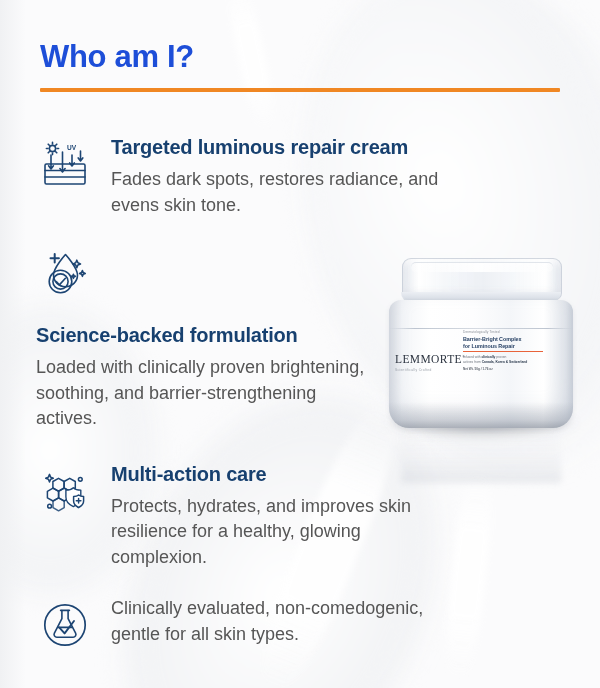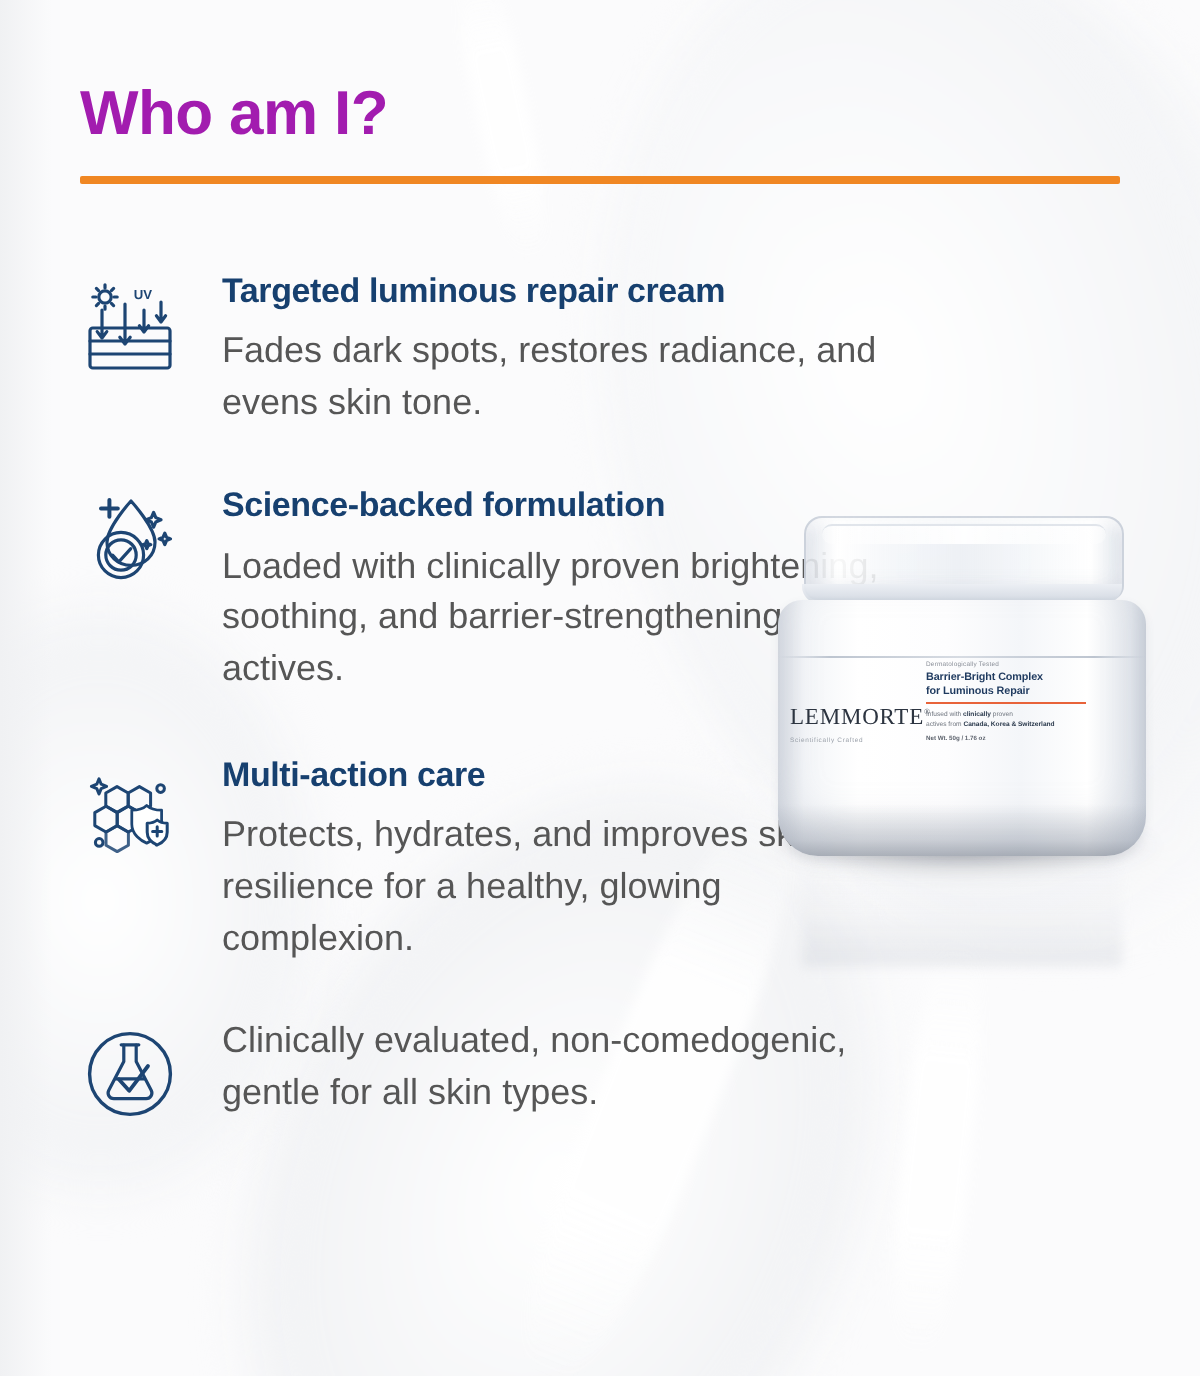--- a/index.html
+++ b/index.html
@@ -67,21 +67,21 @@
   
   .header {
     position: absolute;
     left: 40px;
     top: 40px;
     width: 520px;
   }
   .title {
     font-size: 31px;
     font-weight: bold;
-    color: #a21caf;
+    color: #1d4ed8;
     letter-spacing: -0.3px;
     line-height: 1.1;
     margin: 0;
   }
   .rule {
     margin-top: 14px;
     height: 4px;
     width: 520px;
     background: #f08723;
     border-radius: 1px;
@@ -105,38 +105,38 @@
     width: 58px;
     height: 58px;
     display: flex;
     align-items: center;
     justify-content: center;
     margin-top: 2px;
   }
   .icon-wrap svg { display: block; }
   .feature-text { padding-top: 2px; }
   .feature-title {
-    font-size: 17px;
+    font-size: 20px;
     font-weight: bold;
     color: #17406f;
     line-height: 1.25;
     margin: 0 0 7px 0;
     letter-spacing: -0.2px;
   }
   .feature-desc {
     font-size: 18px;
     color: #565656;
     line-height: 1.42;
     margin: 0;
     max-width: 330px;
   }
 
   
   .f1 { margin-bottom: 26px; }
-  .f2 { margin-bottom: 20px; }
+  .f2 { margin-bottom: 20px; flex-direction: column; }
   .f3 { margin-bottom: 24px; margin-top: 28px; }
 
   
   .product {
     position: absolute;
     left: 371px;
     top: 258px;
     width: 226px;
     height: 215px;
   }

